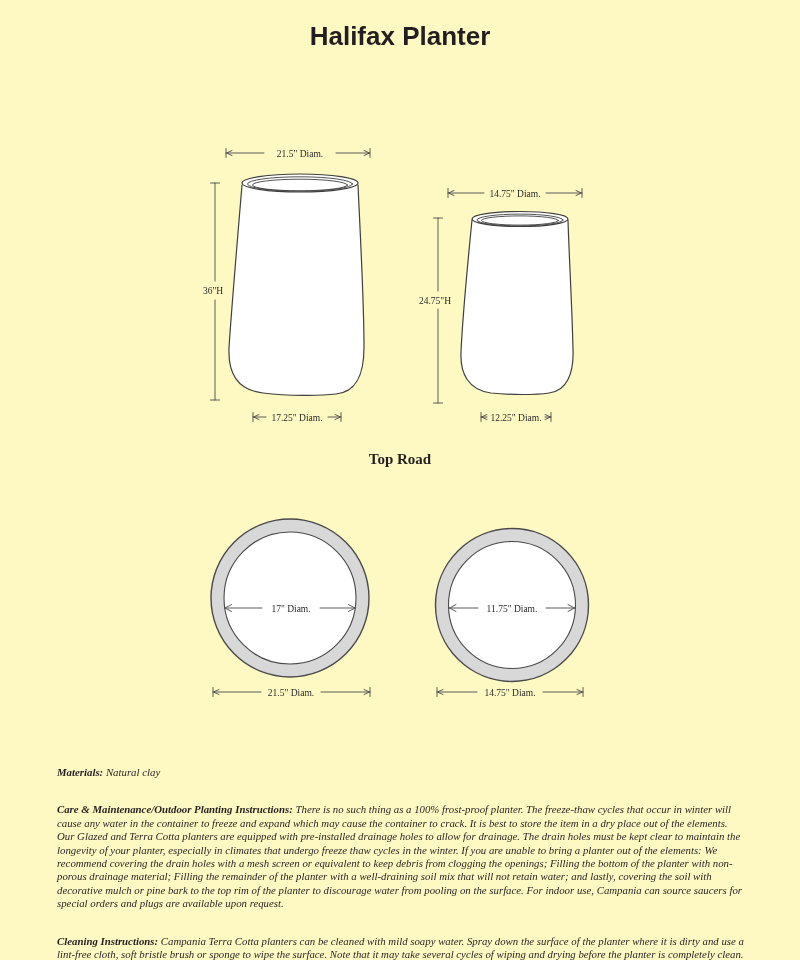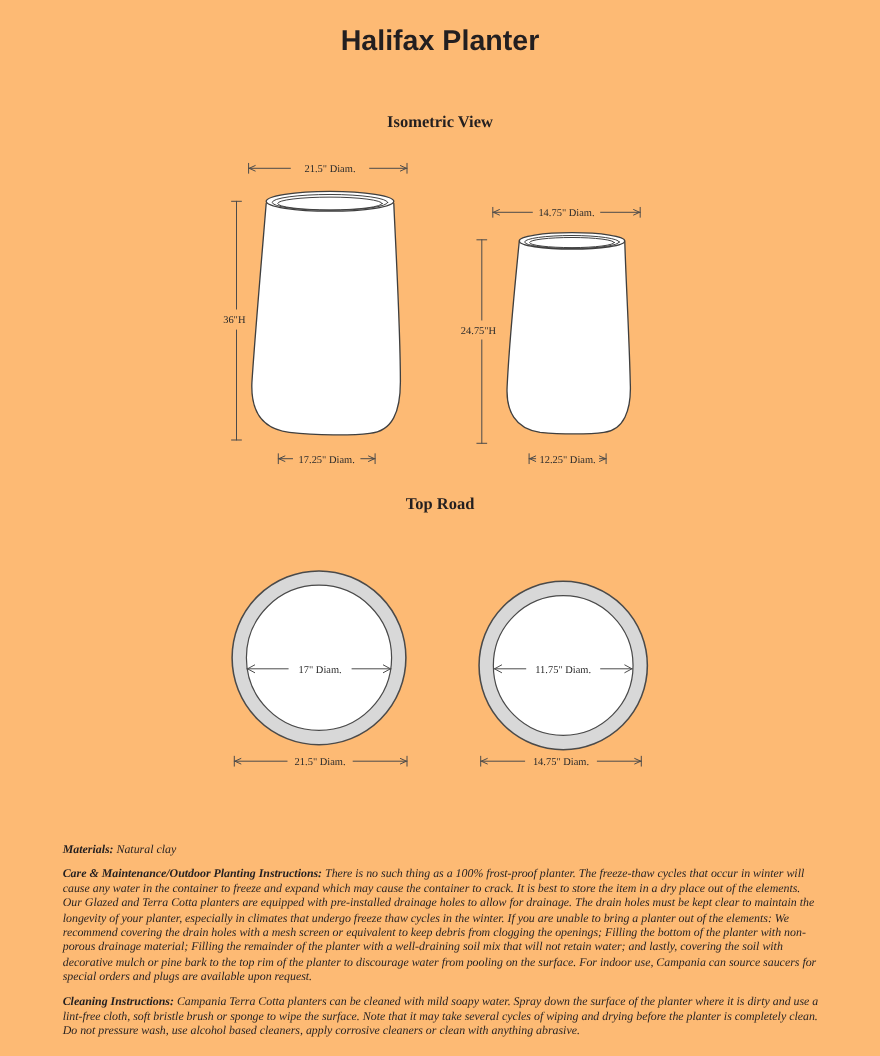--- a/index.html
+++ b/index.html
@@ -1,19 +1,19 @@
 <!DOCTYPE html>
 <html><head>
 <meta charset="utf-8">
 <style>
   html,body{margin:0;padding:0;background:#ffffff;}
   .page{
     position:relative;
     width:800px;height:960px;
-    background:#fdba74;
+    background:#fef9c3;
     font-family:"Liberation Serif", serif;
     color:#231f20;
     overflow:hidden;
   }
   .page-title{
     position:absolute;top:22px;left:0;width:800px;
     text-align:center;
     font-family:"Liberation Sans", sans-serif;
     font-weight:bold;font-size:26px;line-height:28px;
     color:#231f20;
@@ -33,21 +33,21 @@
     fill:#2b2b2b;
   }
   .text-block{
     position:absolute;top:766px;left:57px;width:688px;
     font-size:10.8px;line-height:13.4px;
     color:#231f20;
     text-align:left;
     font-style:italic;
   }
   .text-block p{margin:0;}
-  .text-block p + p{margin-top:9px;}
+  .text-block p + p{margin-top:24px;}
   .lead-label{font-weight:bold;}
   .footer{
     position:absolute;top:911px;left:55px;width:690px;
     border-top:2.5px solid #111111;
     padding-top:4px;
     text-align:center;
     font-size:11.5px;line-height:15px;
     color:#231f20;
   }
   .footer-link{
@@ -56,21 +56,20 @@
     cursor:pointer;
   }
 </style>
 </head>
 <body>
 
 <div class="page">
 
   <div class="page-title">Halifax Planter</div>
 
-  <div class="section-heading iso-heading">Isometric View</div>
   <div class="section-heading topview-heading">Top Road</div>
 
   <svg class="drawing-layer" width="800" height="960" viewBox="0 0 800 960" stroke-linecap="round" stroke-linejoin="round">
 
     <g fill="none" stroke="#3f3f3f" stroke-width="1.2">
       <path d="M 242,185 C 237,245 231,315 229,348 C 228,372 237,390 263,393
                C 288,396 320,396 336,394 C 357,392 364,374 364,347
                C 364,300 360,230 358,185" fill="#ffffff"></path>
       <ellipse cx="300" cy="183" rx="58" ry="9" fill="#ffffff"></ellipse>
       <ellipse cx="300" cy="184" rx="52.5" ry="7.2" stroke-width="0.9"></ellipse>

